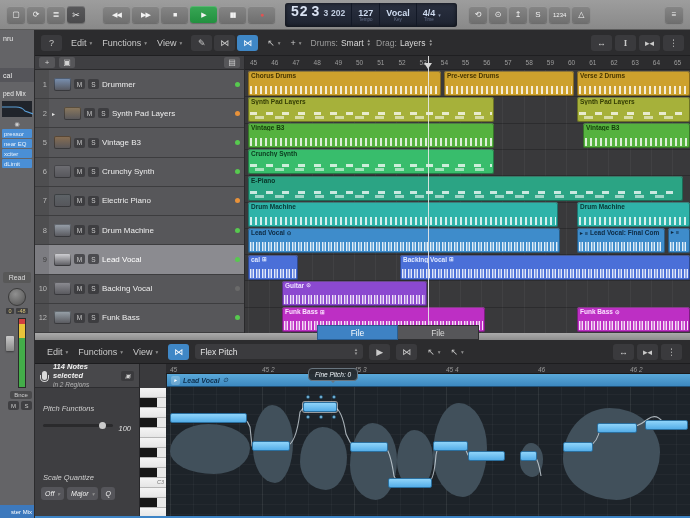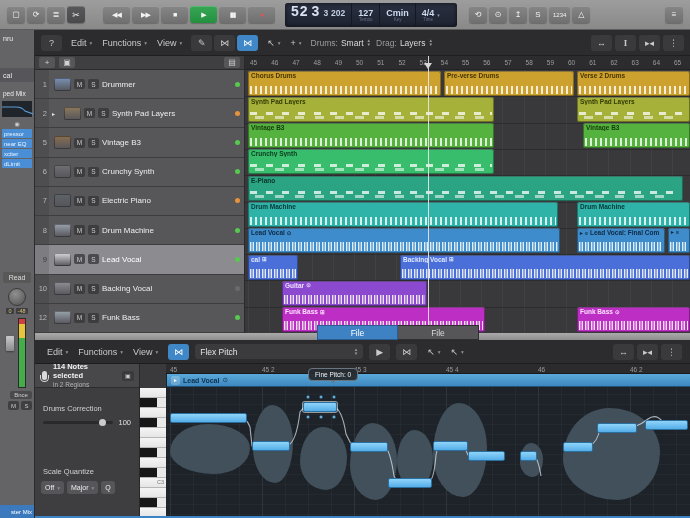--- a/index.html
+++ b/index.html
@@ -147,38 +147,38 @@
   .tab.active { background:#3e82c4; color:#fff; border-color:#2a5d90; }
   .tab + .tab { border-left:none; }
 
   
   .editor { position:absolute; top:340px; left:35px; right:0; bottom:0; background:#2c2c2e; z-index:4; }
   .ebar { height:24px; display:flex; align-items:center; gap:6px; padding:0 8px;
           border-bottom:1px solid #1d1d1f; color:#c9c9c9; font-size:9px; }
   .mode-select { width:168px; height:15px; background:#3b3b3e; border-radius:3px;
                  display:flex; align-items:center; gap:4px; padding:0 5px; font-size:8.5px; color:#e3e3e3; }
   .mode-select .updown { margin-left:auto; }
-  .ebody { position:absolute; top:24px; left:0; right:0; bottom:0; display:flex; }
+  .ebody { position:absolute; top:24px; left:0; right:0; bottom:0; display:flex;font-style:italic; }
   .e-insp { width:105px; flex:none; background:#3e3e41; border-right:1px solid #27272a; position:relative; }
   .insp-head { height:24px; background:#48484b; border-bottom:1px solid #2d2d30;
                display:flex; align-items:center; gap:4px; padding:0 5px; }
   .mic { width:5px; height:9px; background:#d8d8d8; border-radius:3px; position:relative; flex:none; margin:0 2px; }
   .mic::after { content:""; position:absolute; left:-2px; right:-2px; top:4px; height:6px;
                 border:1px solid #d8d8d8; border-top:none; border-radius:0 0 5px 5px; }
   .insp-tt { display:flex; flex-direction:column; }
   .insp-title { font-size:7.5px; font-weight:bold; color:#f2f2f2; line-height:1.15; }
   .insp-sub { font-size:6.5px; color:#b2b2b2; }
   .insp-icon-btn { margin-left:auto; width:13px; height:10px; background:#3a3a3d; border-radius:2px;
                    font-size:6px; color:#cfcfcf; display:flex; align-items:center; justify-content:center; }
   .insp-label { font-size:7.5px; color:#cfcfcf; margin:16px 8px 5px; }
   .insp-label.sq { margin-top:40px; }
   .slider-row { display:flex; align-items:center; gap:5px; margin:0 8px; }
   .slider { flex:1; height:3px; background:#2a2a2c; border-radius:2px; position:relative; }
   .sknob { position:absolute; right:10%; top:-2px; width:7px; height:7px; border-radius:50%; background:#cbcbcb; }
-  .slider-val { font-size:7.5px; color:#e0e0e0; }
+  .slider-val { font-size:7.5px; color:#e0e0e0;margin-top:6px; }
   .sq-row { display:flex; gap:3px; margin:0 6px; }
   .mini-sel { height:13px; background:#55555a; border-radius:3px; font-size:7px; color:#eee;
               display:flex; align-items:center; gap:3px; padding:0 4px; }
   .e-keys { width:26px; flex:none; background:#3a3a3d; padding-top:24px; }
   .key { position:relative; }
   .key.white { height:10px; background:linear-gradient(#f4f4f4,#e6e6e6); border-bottom:1px solid #b6b6b6; }
   .key.black { height:10px; border-bottom:1px solid #b6b6b6;
                background:linear-gradient(90deg,#171717 0 64%, #e9e9e9 64%); }
   .klabel { position:absolute; right:2px; top:1px; font-size:5.5px; color:#787878; }
   .e-lane { flex:1; position:relative; background:#1d2329; overflow:hidden; }
@@ -234,21 +234,21 @@
         <span class="lcd-big">52</span>
         <span class="lcd-big">3</span>
         <span class="lcd-mid">3</span>
         <span class="lcd-mid">202</span>
       </div>
       <div class="lcd-sec">
         <span class="lcd-val">127</span>
         <span class="lcd-lab">Tempo</span>
       </div>
       <div class="lcd-sec">
-        <span class="lcd-val">Cmin</span>
+        <span class="lcd-val">Vocal</span>
         <span class="lcd-lab">Key</span>
       </div>
       <div class="lcd-sec lcd-sig">
         <div style="display:flex;flex-direction:column;align-items:center">
           <span class="lcd-val">4/4</span>
           <span class="lcd-lab">Time</span>
         </div>
         <span class="lcd-chev">▾</span>
       </div>
     </div>
@@ -675,21 +675,21 @@
     <div class="ebody">
       <div class="e-insp">
         <div class="insp-head">
           <span class="mic"></span>
           <span class="insp-tt">
             <span class="insp-title">114 Notes selected</span>
             <span class="insp-sub">in 2 Regions</span>
           </span>
           <span class="insp-icon-btn">▣</span>
         </div>
-        <div class="insp-label">Drums Correction</div>
+        <div class="insp-label">Pitch Functions</div>
         <div class="slider-row">
           <div class="slider">
               <span class="sknob"></span>
             </div>
           <span class="slider-val">100</span>
         </div>
         <div class="insp-label sq">Scale Quantize</div>
         <div class="sq-row">
           <span class="mini-sel">
             <span>Off</span>

